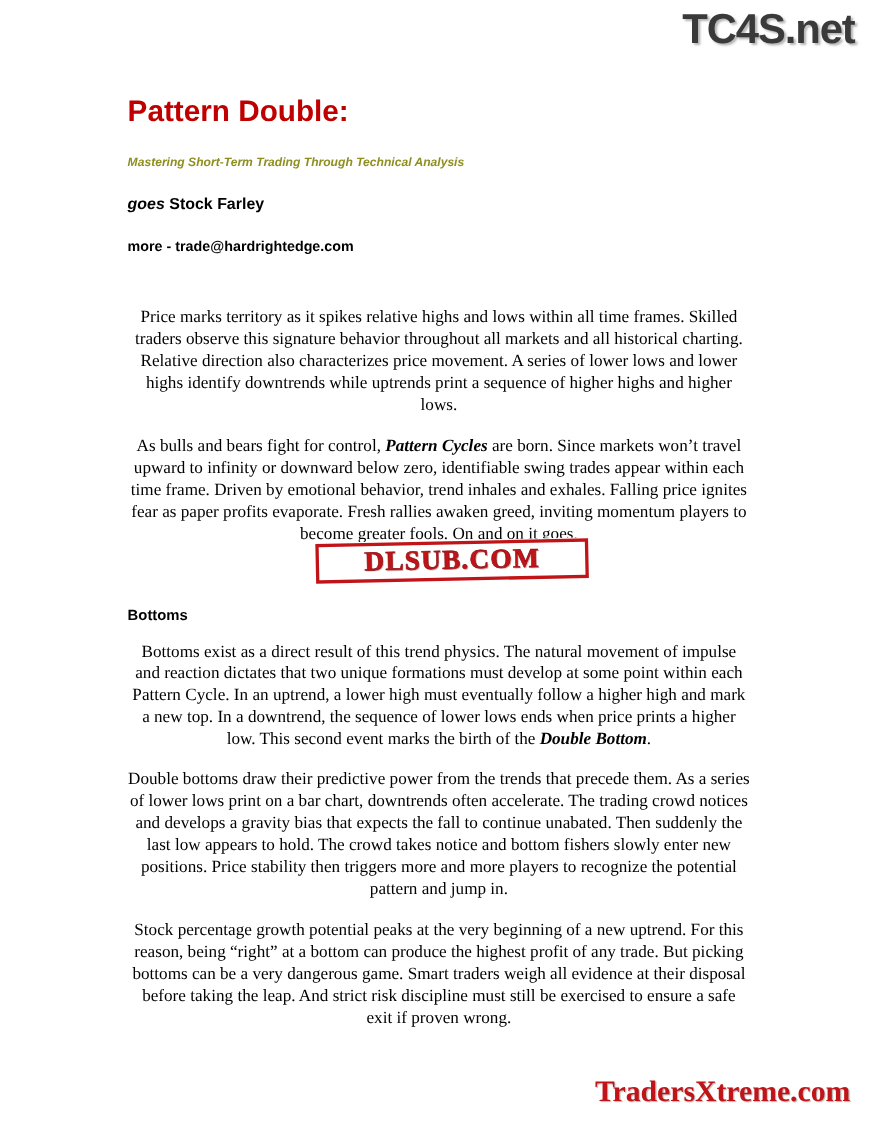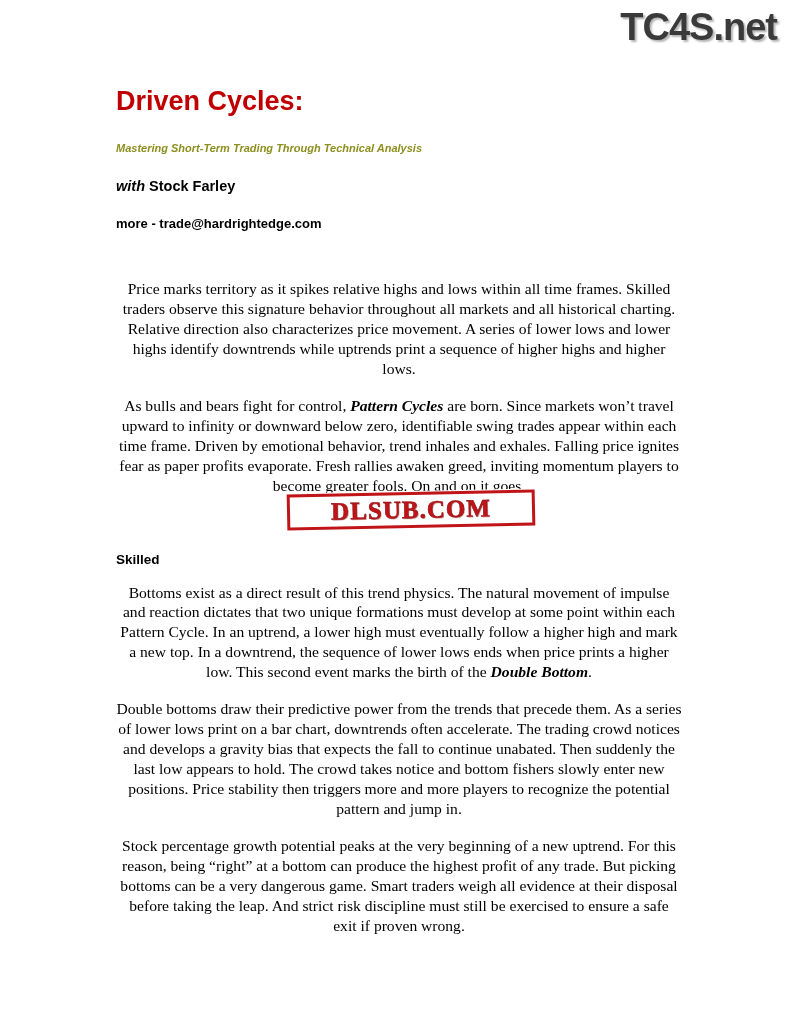--- a/index.html
+++ b/index.html
@@ -146,41 +146,41 @@
 </style>
 </head>
 <body>
 
 <div class="page">
 
   <div class="tc4s">TC4S.net</div>
 
   <div class="content">
 
-    <h1 class="doc-title">Driven Cycles:</h1>
+    <h1 class="doc-title">Pattern Double:</h1>
 
     <div class="subtitle">Mastering Short-Term Trading Through Technical Analysis</div>
 
     <div class="byline">
-      <span class="with">with </span><span>Stock Farley</span>
+      <span class="with">goes </span><span>Stock Farley</span>
     </div>
 
     <div class="email">more - trade@hardrightedge.com</div>
 
     <div class="gap-lg"></div>
 
     <p class="body">Price marks territory as it spikes relative highs and lows within all time frames. Skilled traders observe this signature behavior throughout all markets and all historical charting. Relative direction also characterizes price movement. A series of lower lows and lower highs identify downtrends while uptrends print a sequence of higher highs and higher lows.</p>
 
     <div class="gap-md"></div>
 
     <p class="body">As bulls and bears fight for control, <b class="i">Pattern Cycles</b> are born. Since markets won’t travel upward to infinity or downward below zero, identifiable swing trades appear within each time frame. Driven by emotional behavior, trend inhales and exhales. Falling price ignites fear as paper profits evaporate. Fresh rallies awaken greed, inviting momentum players to become greater fools. On and on it goes.</p>
 
     <div style="height:56px"></div>
 
-    <div class="sec-head">Skilled</div>
+    <div class="sec-head">Bottoms</div>
 
     <div class="gap-sm"></div>
 
     <p class="body">Bottoms exist as a direct result of this trend physics. The natural movement of impulse and reaction dictates that two unique formations must develop at some point within each Pattern Cycle. In an uptrend, a lower high must eventually follow a higher high and mark a new top. In a downtrend, the sequence of lower lows ends when price prints a higher low. This second event marks the birth of the <b class="i">Double Bottom</b>.</p>
 
     <div class="gap-md"></div>
 
     <p class="body">Double bottoms draw their predictive power from the trends that precede them. As a series of lower lows print on a bar chart, downtrends often accelerate. The trading crowd notices and develops a gravity bias that expects the fall to continue unabated. Then suddenly the last low appears to hold. The crowd takes notice and bottom fishers slowly enter new positions. Price stability then triggers more and more players to recognize the potential pattern and jump in.</p>
 
     <div class="gap-md"></div>
@@ -188,14 +188,15 @@
     <p class="body">Stock percentage growth potential peaks at the very beginning of a new uptrend. For this reason, being “right” at a bottom can produce the highest profit of any trade. But picking bottoms can be a very dangerous game. Smart traders weigh all evidence at their disposal before taking the leap. And strict risk discipline must still be exercised to ensure a safe exit if proven wrong.</p>
 
   </div>
 
   <div class="dlsub-wrap">
     <div class="dlsub">
       <span>DLSUB.COM</span>
     </div>
   </div>
 
+  <div class="txwm">TradersXtreme.com</div>
 
 </div>
 
 </body></html>

